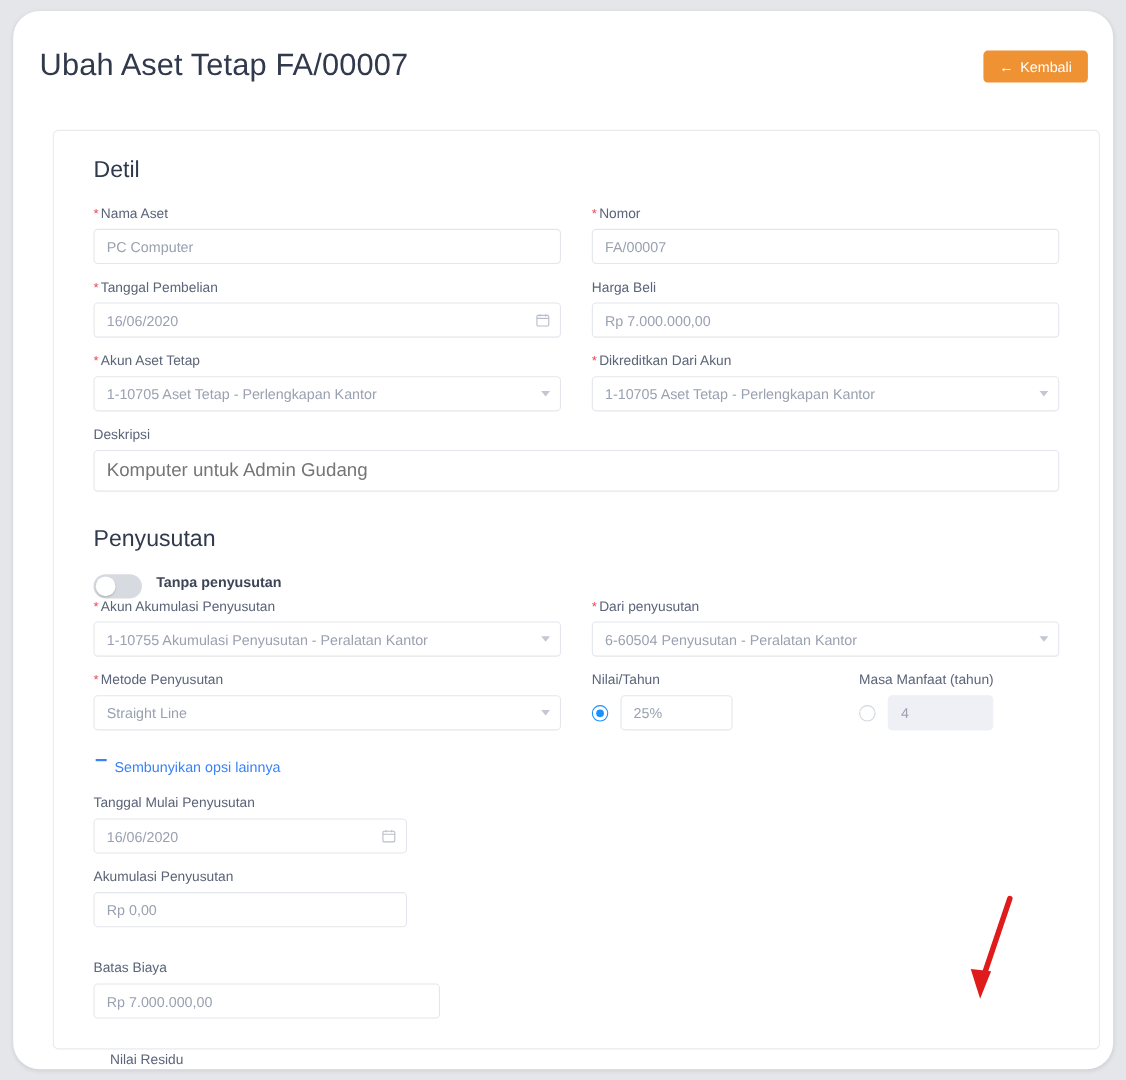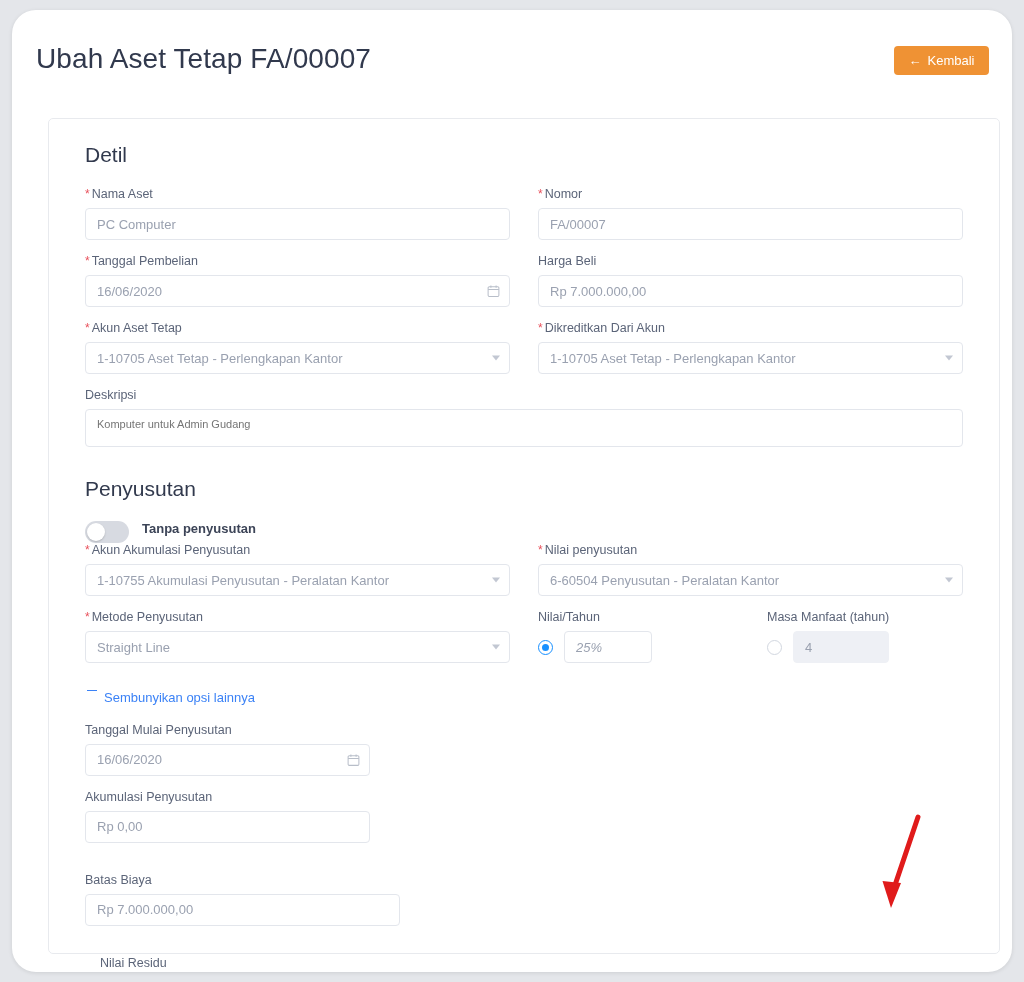--- a/index.html
+++ b/index.html
@@ -111,21 +111,21 @@
     border-top: 5px solid #c2c7d2;
   }
 
   .textarea {
     width: 100%;
     height: 38px;
     border: 1px solid #e3e6ec;
     border-radius: 4px;
     padding: 8px 11px;
     font-family: "Liberation Sans", sans-serif;
-    font-size: 11px;
+    font-size: 17px;
     color: #8b5cf6;
     resize: none;
     outline: none;
     overflow: hidden;
   }
 
   .toggle-row { display: flex; align-items: flex-start; gap: 13px; }
   .toggle {
     width: 44px; height: 22px;
     background: #d7dae1;
@@ -156,21 +156,21 @@
   }
   .radio.checked { border: 1px solid #1890ff; }
   .radio.checked::after {
     content: "";
     position: absolute;
     left: 3px; top: 3px;
     width: 7px; height: 7px;
     border-radius: 50%;
     background: #1890ff;
   }
-  .radio-input { width: 88px; font-style: italic; }
+  .radio-input { width: 102px; }
   .radio-input-wide { width: 96px; }
 
   .link-toggle {
     display: inline-flex;
     align-items: flex-start;
     gap: 7px;
     color: #3b82f6;
     font-size: 13px;
     cursor: pointer;
     margin: 12px 0 18px 2px;
@@ -316,21 +316,21 @@
         </label>
         <div class="input-wrap">
           <input class="input" readonly="" placeholder="1-10755 Akumulasi Penyusutan - Peralatan Kantor" style="">
           <span class="affix-icon">
               <span class="select-caret"></span>
             </span>
         </div>
       </div>
       <div class="col">
         <label class="field-label">
-          <span class="req">*</span><span>Nilai penyusutan</span>
+          <span class="req">*</span><span>Dari penyusutan</span>
         </label>
         <div class="input-wrap">
           <input class="input" readonly="" placeholder="6-60504 Penyusutan - Peralatan Kantor" style="">
           <span class="affix-icon">
               <span class="select-caret"></span>
             </span>
         </div>
       </div>
     </div>
 

